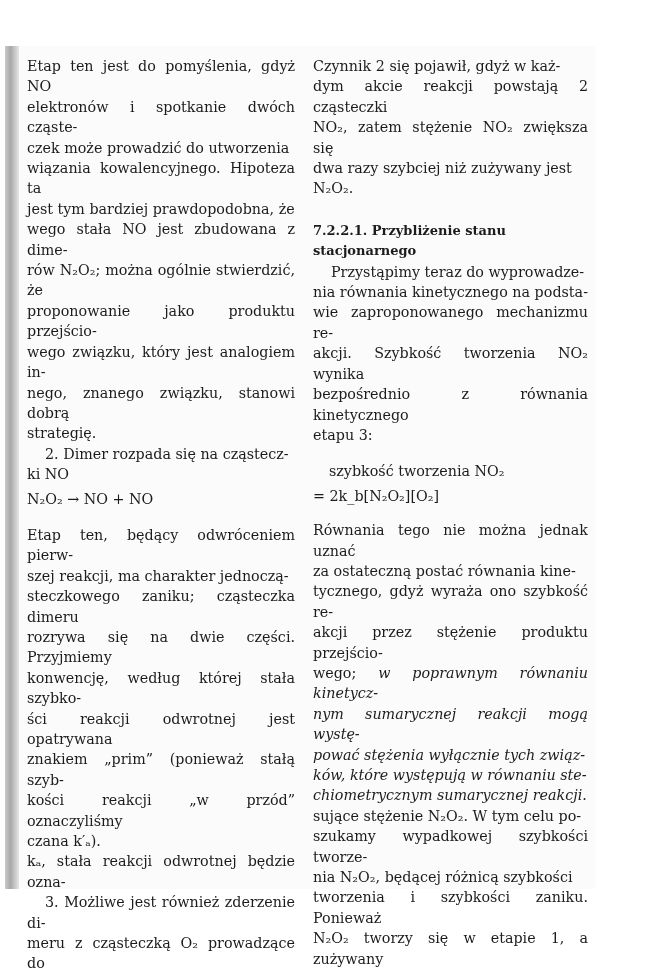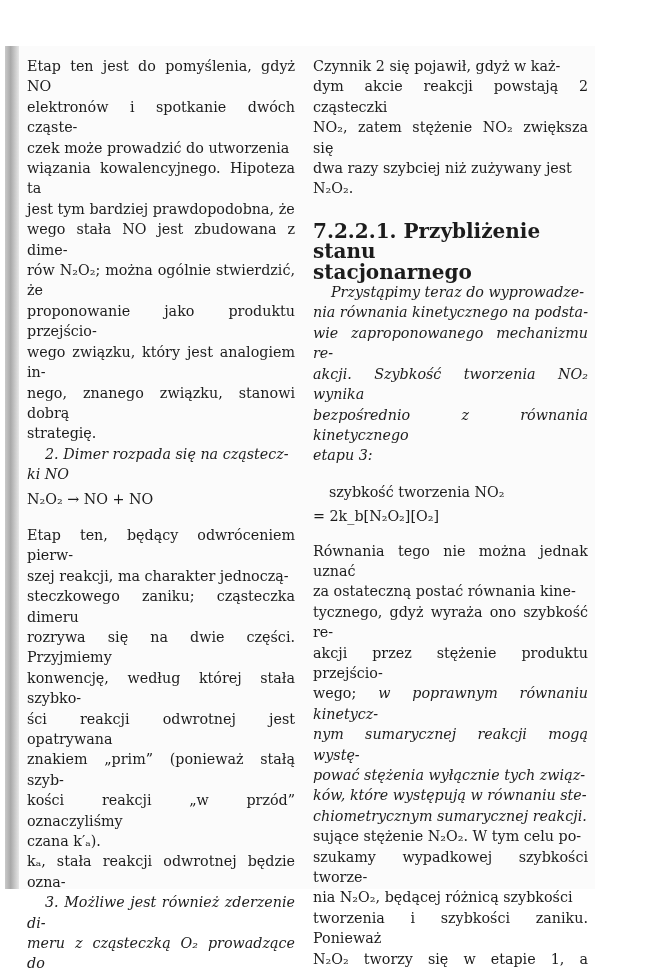--- a/index.html
+++ b/index.html
@@ -6,25 +6,25 @@
   body { width: 648px; height: 971px; position: relative; overflow: hidden;
          font-family: "DejaVu Serif", "Liberation Serif", serif; color: #1c1c1c; }
   .scan { position: absolute; left: 5px; top: 46px; width: 590px; height: 843px;
           background: #fbfbfb; }
   .binding { position: absolute; left: 5px; top: 46px; width: 14px; height: 843px;
              background: linear-gradient(to right, #c9c9c9, #a9a9a9 40%, #e6e6e6); }
   .col { position: absolute; top: 56px; font-size: 14.3px; line-height: 20.4px; }
   .col.left { left: 27px; width: 268px; }
   .col.right { left: 313px; width: 275px; }
   p { margin: 0; text-align: justify; text-align-last: left; hyphens: manual; }
-  p.indent { text-indent: 18px; font-style: italic; }
+  p.indent { text-indent: 18px; }
   .eq { text-align: left; margin: 14px 0 14px 0; }
   .eqlabel { margin: 10px 0 0 16px; }
   .eqrhs { text-align: left; padding-right: 20px; margin: 4px 0 14px 0; }
-  .heading { font-weight: bold; font-size: 20px; margin-top: 22px; line-height: 20.4px; }
+  .heading { font-weight: bold; font-size: 13px; margin-top: 22px; line-height: 20.4px; }
   .it { font-style: italic; }
   .ln { display: block; }
 </style>
 </head>
 <body>
 
 <div class="scan"></div>
 <div class="binding"></div>
 
 <div class="col left">

